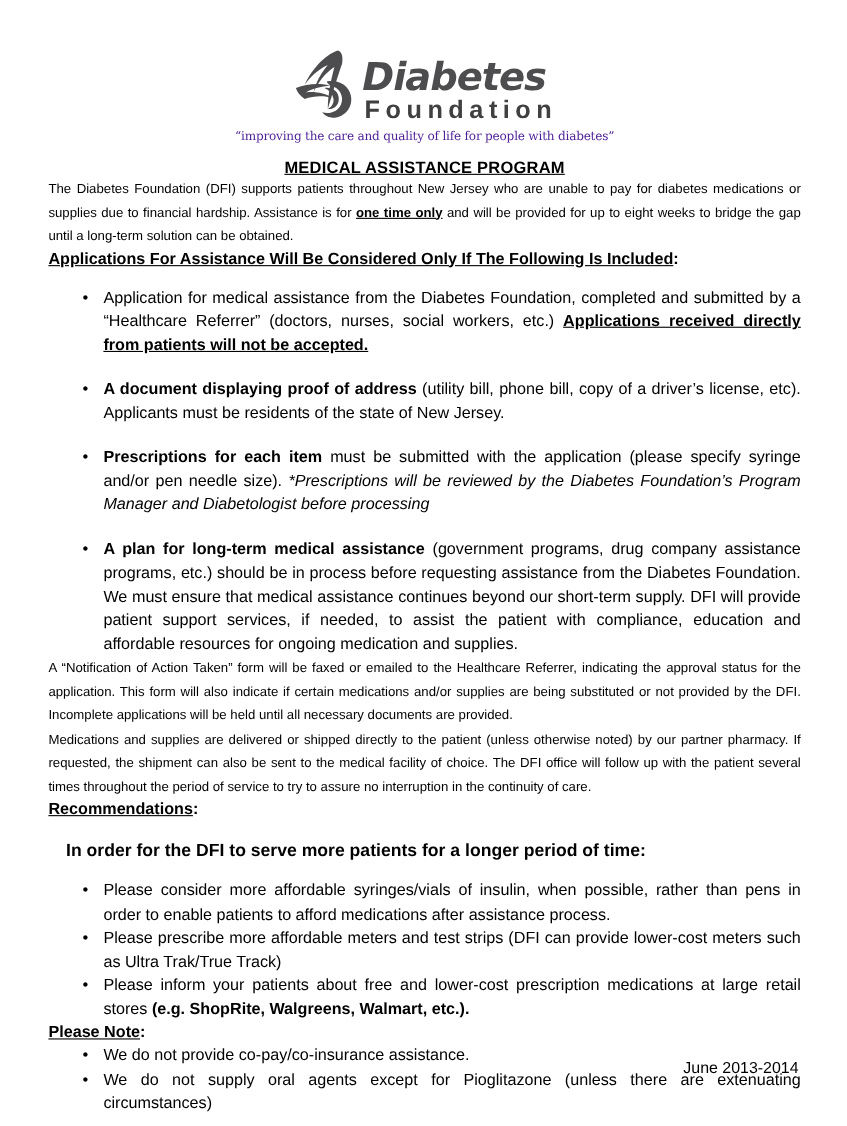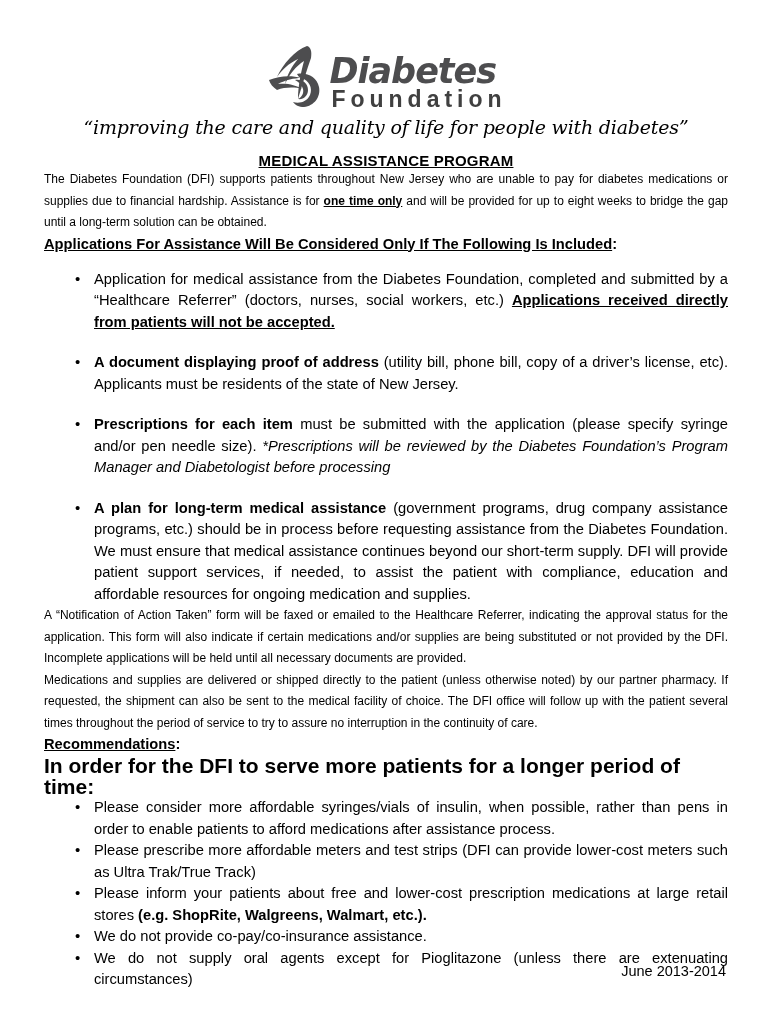--- a/index.html
+++ b/index.html
@@ -63,23 +63,22 @@
     font-size: 23px;
     line-height: 22px;
     letter-spacing: 5.0px;
     color: #404040;
     display: block;
     padding-left: 2px;
   }
   .tagline {
     text-align: center;
     font-family: "DejaVu Serif", serif;
-    font-style: italic;
-    font-size: 19px;
-    color: #000000;
+    font-size: 11px;
+    color: #4c1d95;
     margin-top: 2px;
     letter-spacing: -0.2px;
   }
 
   
   .doc-title {
     text-align: center;
     font-size: 15px;
     font-weight: bold;
     text-decoration: underline;
@@ -100,24 +99,24 @@
   h2.section {
     font-size: 14.7px;
     line-height: 21px;
     font-weight: bold;
     margin: 0;
   }
   h2.section .u { text-decoration: underline; }
   .gap-section { margin-top: 24px; }
 
   .sub-line {
-    font-size: 21px;
+    font-size: 16px;
     line-height: 21px;
     font-weight: bold;
-    margin: 0;
+    margin: 16px;
   }
 
   
   ul.bullets {
     list-style: none;
     margin: 0;
     padding: 0;
   }
   ul.bullets > li {
     position: relative;
@@ -194,20 +193,21 @@
 
     <h2 class="section gap-section"><span class="u">Recommendations</span><span>:</span></h2>
     <p class="sub-line">In order for the DFI to serve more patients for a longer period of time:</p>
 
     <ul class="bullets tight justify">
       <li><span>Please consider more affordable syringes/vials of insulin, when possible, rather than pens in order to enable patients to afford medications after assistance process.</span></li>
       <li><span>Please prescribe more affordable meters and test strips (DFI can provide lower-cost meters such as Ultra Trak/True Track)</span></li>
       <li><span>Please inform your patients about free and lower-cost prescription medications at large retail stores </span><b>(e.g. ShopRite, Walgreens, Walmart, etc.).</b></li>
     </ul>
 
+    <h2 class="section gap-section"><span class="u">Please Note</span><span>:</span></h2>
 
     <ul class="bullets tight justify">
       <li><span>We do not provide co-pay/co-insurance assistance.</span></li>
       <li><span>We do not supply oral agents except for Pioglitazone (unless there are extenuating circumstances)</span></li>
 
     </ul>
 
   </div>
 
   <div class="footer-date">June 2013-2014</div>

